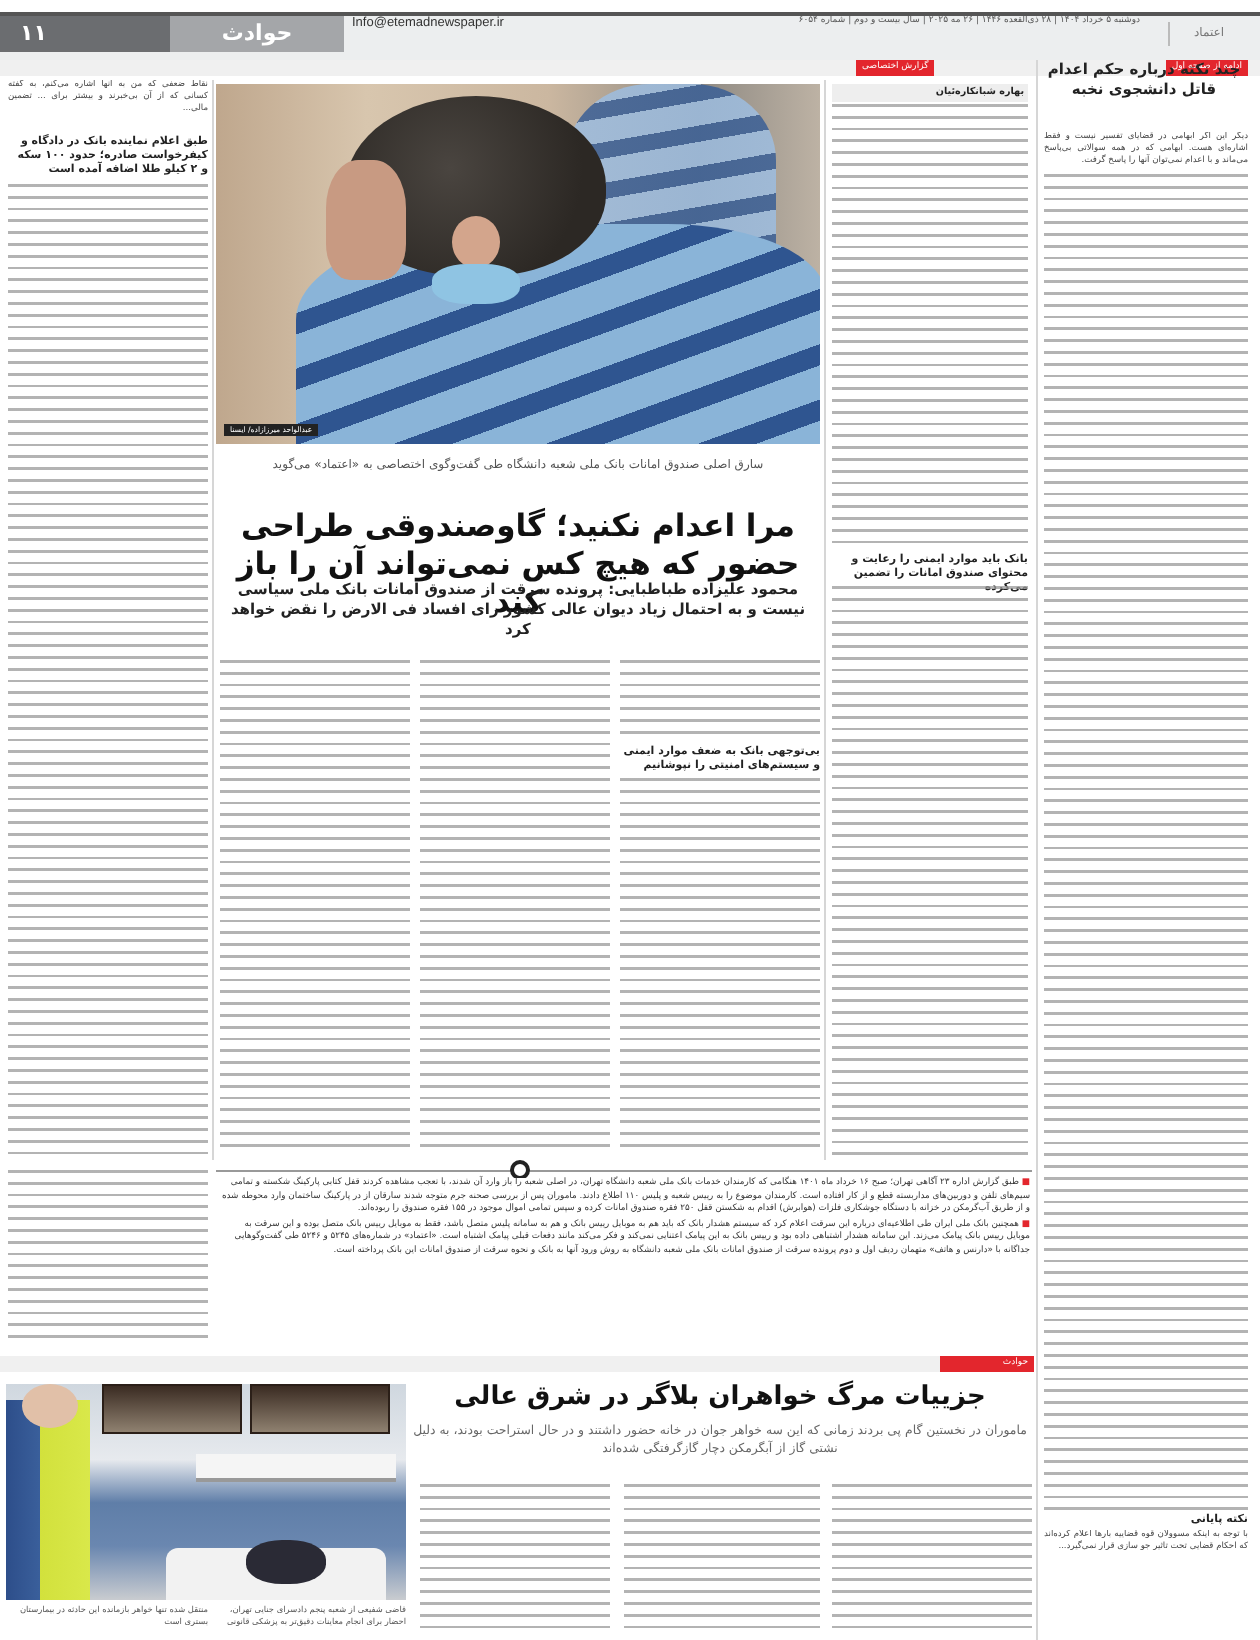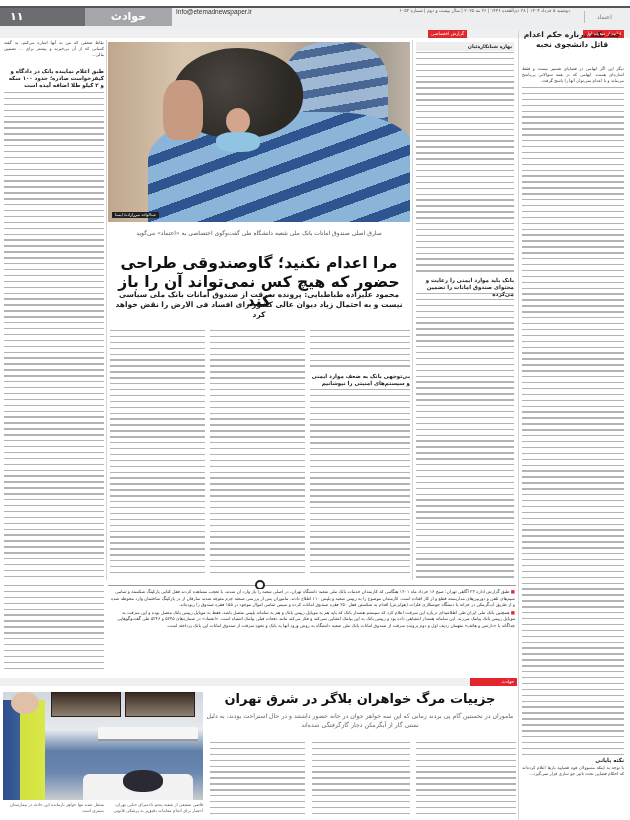--- a/index.html
+++ b/index.html
@@ -145,21 +145,21 @@
 <div class="box-bullets">
   <p><span class="dot">■ </span><span>طبق گزارش اداره ۲۳ آگاهی تهران؛ صبح ۱۶ خرداد ماه ۱۴۰۱ هنگامی که کارمندان خدمات بانک ملی شعبه دانشگاه تهران، در اصلی شعبه را باز وارد آن شدند، با تعجب مشاهده کردند قفل کتابی پارکینگ شکسته و تمامی سیم‌های تلفن و دوربین‌های مداربسته قطع و از کار افتاده است. کارمندان موضوع را به رییس شعبه و پلیس ۱۱۰ اطلاع دادند. ماموران پس از بررسی صحنه جرم متوجه شدند سارقان از در پارکینگ ساختمان وارد محوطه شده و از طریق آب‌گرمکن در خزانه با دستگاه جوشکاری فلزات (هوابرش) اقدام به شکستن قفل ۲۵۰ فقره صندوق امانات کرده و سپس تمامی اموال موجود در ۱۵۵ فقره صندوق را ربوده‌اند.</span></p>
   <p><span class="dot">■ </span><span>همچنین بانک ملی ایران طی اطلاعیه‌ای درباره این سرقت اعلام کرد که سیستم هشدار بانک که باید هم به موبایل رییس بانک و هم به سامانه پلیس متصل باشد، فقط به موبایل رییس بانک متصل بوده و این سرقت به موبایل رییس بانک پیامک می‌زند. این سامانه هشدار اشتباهی داده بود و رییس بانک به این پیامک اعتنایی نمی‌کند و فکر می‌کند مانند دفعات قبلی پیامک اشتباه است. «اعتماد» در شماره‌های ۵۲۴۵ و ۵۲۴۶ طی گفت‌وگوهایی جداگانه با «دارنس و هاتف» متهمان ردیف اول و دوم پرونده سرقت از صندوق امانات بانک ملی شعبه دانشگاه به روش ورود آنها به بانک و نحوه سرقت از صندوق امانات این بانک پرداخته است.</span></p>
 </div>
 <div class="col" style="left:4px; top:585px; width:100px; height:88px;">
     <div class="lines"></div>
   </div>
 
 <div class="bot-bar"></div>
 <div class="label-red" style="left:470px; top:678px; width:47px; text-align:right;">حوادث</div>
-<div class="bot-title">جزییات مرگ خواهران بلاگر در شرق تهران</div>
+<div class="bot-title">جزییات مرگ خواهران بلاگر در شرق عالی</div>
 <div class="bot-deck">ماموران در نخستین گام پی بردند زمانی که این سه خواهر جوان در خانه حضور داشتند و در حال استراحت بودند، به دلیل نشتی گاز از آبگرمکن دچار گازگرفتگی شده‌اند</div>
 
 <div class="col" style="left:210px; top:742px; width:95px; height:76px;">
     <div class="lines"></div>
   </div>
 <div class="col" style="left:312px; top:742px; width:98px; height:76px;">
     <div class="lines"></div>
   </div>
 <div class="col" style="left:416px; top:742px; width:100px; height:76px;">
     <div class="lines"></div>

